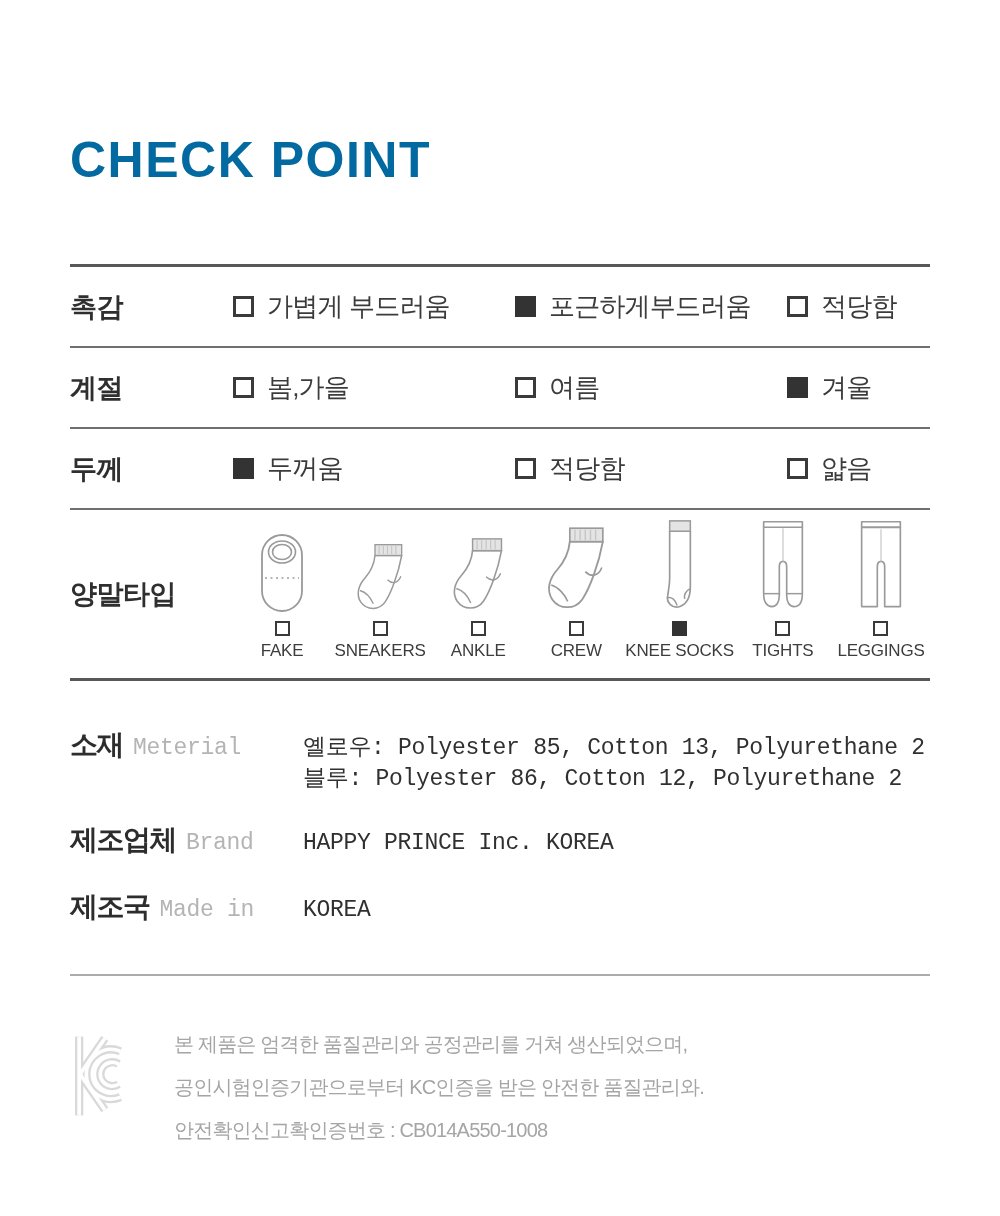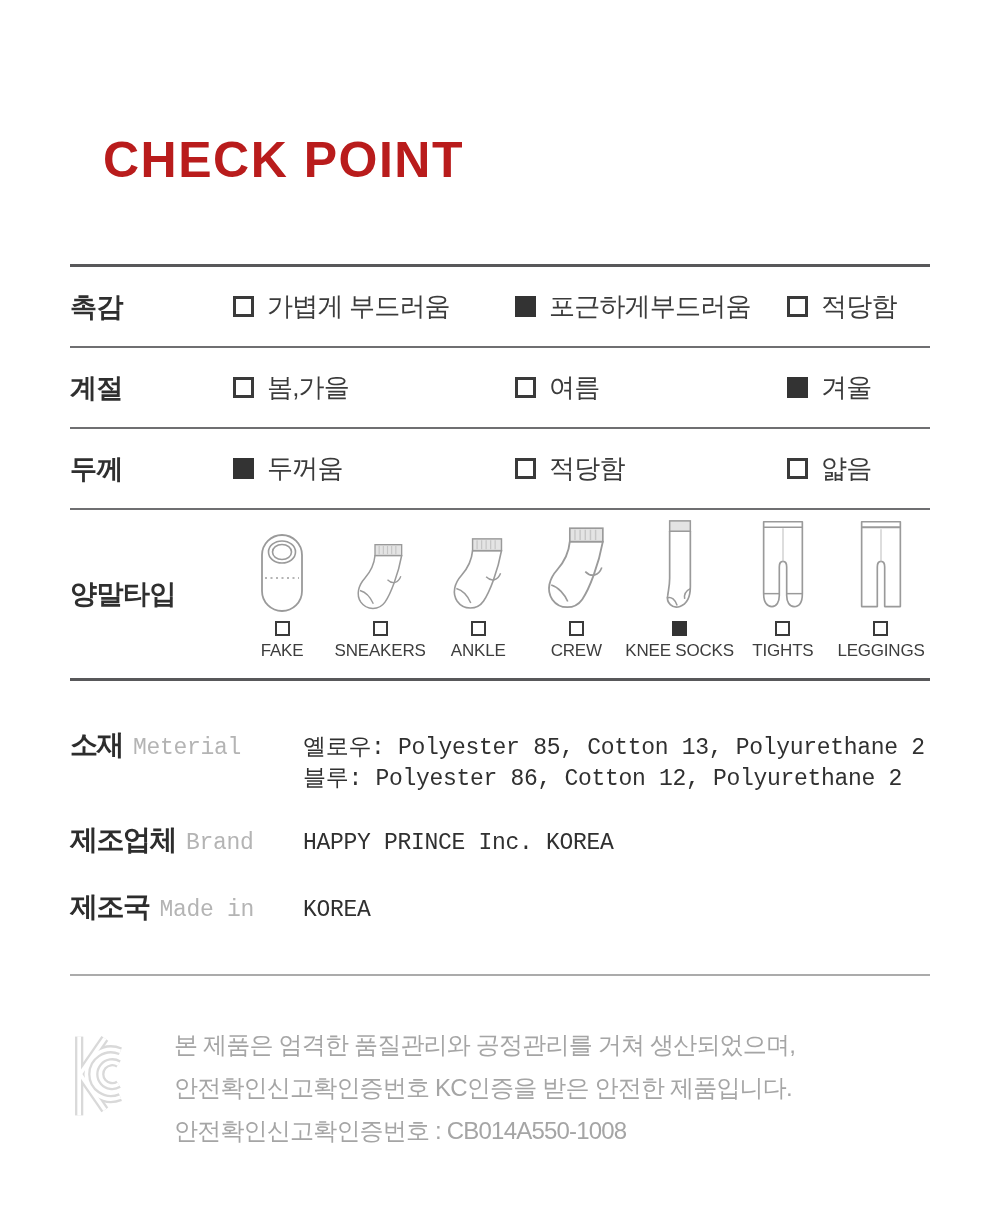--- a/index.html
+++ b/index.html
@@ -5,23 +5,22 @@
   * { margin:0; padding:0; box-sizing:border-box; }
   html,body { background:#fff; }
   body {
     width:1000px; height:1216px; margin:0 auto; overflow:hidden;
     font-family:"Liberation Sans", sans-serif; color:#333;
   }
   .page { padding:0 70px; }
 
   
   .title {
-    padding-top:131px; font-size:50px; font-weight:bold; color:#b91c1c;
+    padding-top:131px; font-size:50px; font-weight:bold; color:#0369a1;
     letter-spacing:1.5px;
-    margin-left:33px;
   }
 
   
   .spec-table {
     margin-top:75px;
     border-top:3px solid #58585a;
     border-bottom:3px solid #58585a;
   }
   .spec-row {
     display:flex; align-items:center; height:81px;
@@ -55,21 +54,21 @@
   .info-label { width:233px; display:flex; align-items:baseline; gap:10px; }
   .info-label .ko { font-size:28px; font-weight:bold; color:#2d2d2d; letter-spacing:-1.5px; }
   .info-label .en { font-size:23px; color:#b4b4b4; letter-spacing:-0.3px; }
   .info-value { font-size:23px; color:#303030; line-height:31px; letter-spacing:-0.3px; }
 
   .divider { height:2px; background:#ababab; margin-top:48px; }
 
   
   .cert { display:flex; margin-top:47px; }
   .kc-logo { flex:none; margin-top:5px; }
-  .cert-text { margin-left:38px; font-size:24px; color:#a5a5a5; line-height:43px; letter-spacing:-0.8px; }
+  .cert-text { margin-left:38px; font-size:20px; color:#a5a5a5; line-height:43px; letter-spacing:-0.8px; }
 
   svg .outline { fill:#fff; stroke:#9a9a9a; stroke-width:1.8; stroke-linejoin:round; }
   svg .detail  { fill:none; stroke:#9a9a9a; stroke-width:1.6; }
   svg .cuff    { fill:#e4e4e4; stroke:#9a9a9a; stroke-width:1.6; }
   svg .rib     { stroke:#c6c6c6; stroke-width:1.4; }
   svg .seam    { stroke:#c2c2c2; stroke-width:1.2; }
 </style>
 </head>
 <body>
 
@@ -288,18 +287,18 @@
           <path d="M10,7 L10,93"></path>
           <path d="M11,48 L38,9"></path>
           <path d="M11,48 L38,87"></path>
           <path d="M55,23 A27,27 0 1 0 55,73"></path>
           <path d="M53,37 A13,13 0 1 0 53,59"></path>
         </g>
       </svg>
     </div>
     <div class="cert-text">
       <div>본 제품은 엄격한 품질관리와 공정관리를 거쳐 생산되었으며,</div>
-      <div>안전확인신고확인증번호 KC인증을 받은 안전한 제품입니다.</div>
+      <div>공인시험인증기관으로부터 KC인증을 받은 안전한 품질관리와.</div>
       <div>안전확인신고확인증번호 : CB014A550-1008</div>
     </div>
   </div>
 
 </div>
 
 </body></html>

